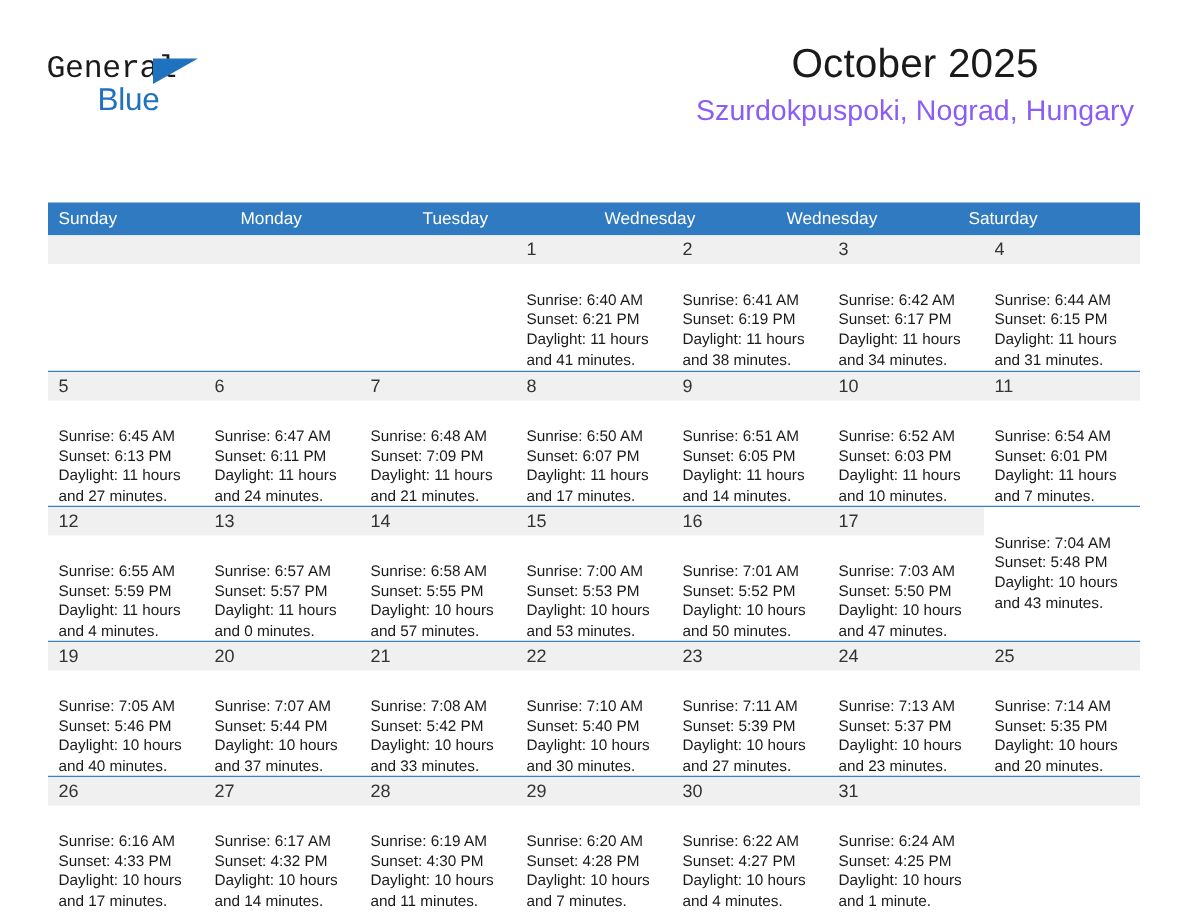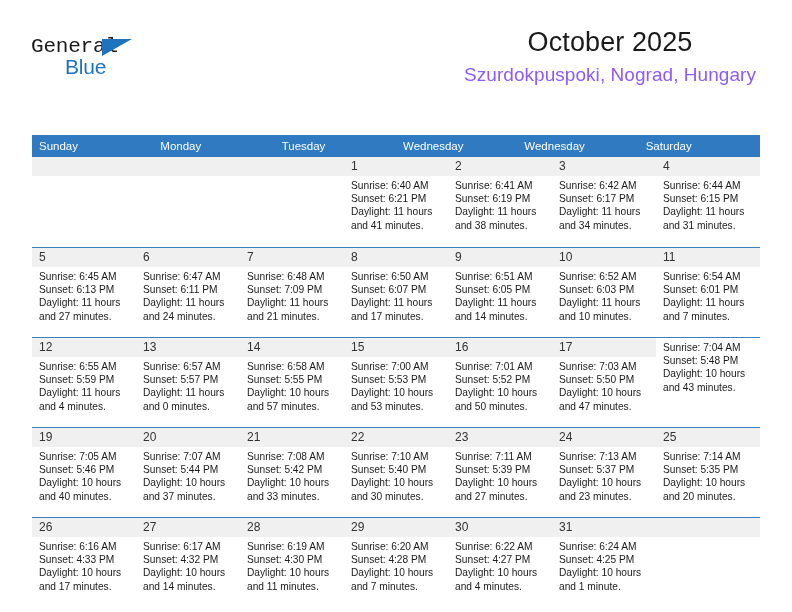--- a/index.html
+++ b/index.html
@@ -131,21 +131,21 @@
     font-size: 12px;
     color: #333333;
     padding-left: 7px;
     line-height: 19px;
     overflow: hidden;
     white-space: nowrap;
   }
   .day-cell.empty .day-number-band { color: transparent; }
 
   .day-info {
-    padding: 3px 5px 0 7px;
+    padding: 18px 5px 0 7px;
     font-size: 10.2px;
     line-height: 13.2px;
     color: #1a1a1a;
   }
   .day-info div {
     white-space: nowrap;
     overflow: hidden;
   }
 </style>
 </head>

